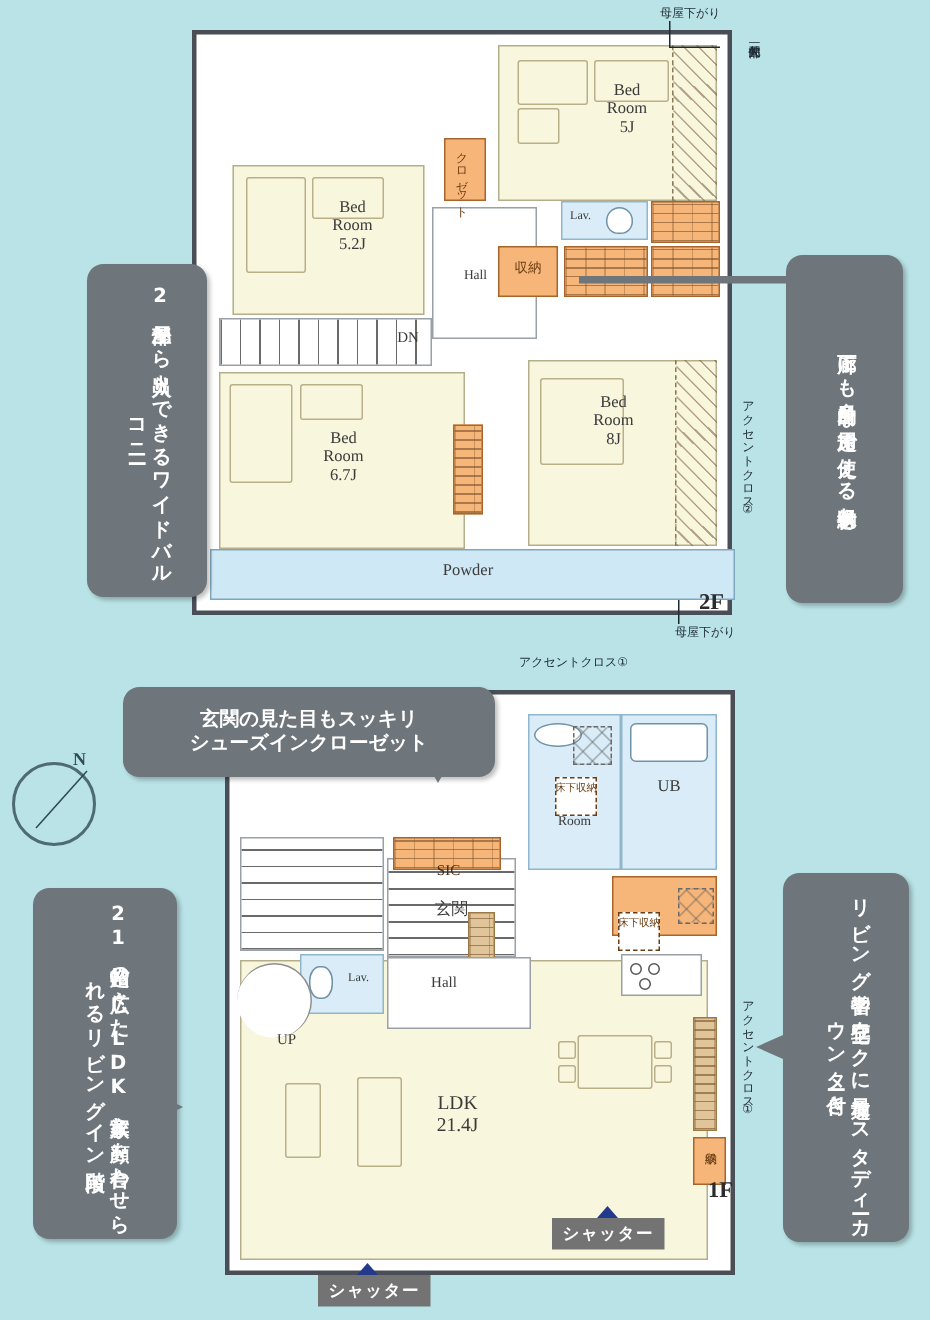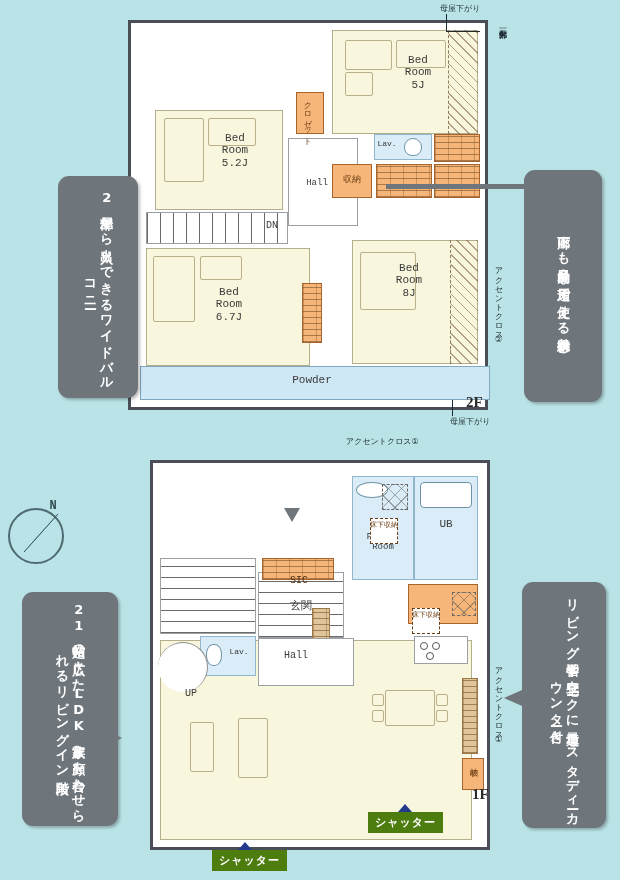--- a/index.html
+++ b/index.html
@@ -14,40 +14,40 @@
 
   
   .wall{background:#ffffff;border:3px solid #4a4f57;}
   .room-y{background:#f8f6dc;border:1px solid #b4ae8c;}
   .room-w{background:#ffffff;border:1px solid #9aa0a6;}
   .room-b{background:#d9ecf7;border:1px solid #8fb6cc;}
   .balcony{background:#cfe8f5;border:1px solid #7fa8be;}
   .orange{background:#f7b679;border:1px solid #a8642a;}
   .tan{background:#e0c49a;border:1px solid #9c7845;}
 
-  .lbl{position:absolute;color:#3b3b3b;font-family:Liberation Mono, monospace;
+  .lbl{position:absolute;color:#3b3b3b;font-family:Liberation Serif, serif;
        line-height:1.12;text-align:center;white-space:pre-line;pointer-events:none;}
   .lbl-jp{font-family:"DejaVu Sans",sans-serif;}
   .vert{writing-mode:vertical-rl;text-orientation:upright;}
 
   
   .callout{
     position:absolute;background:#6e757b;color:#ffffff;
     border-radius:11px;
     font-family:"DejaVu Sans",sans-serif;font-weight:bold;
     box-shadow:2px 2px 3px rgba(0,0,0,.25);
     display:flex;align-items:center;justify-content:center;
     text-align:center;line-height:1.25;
   }
   .callout.v{writing-mode:vertical-rl;text-orientation:upright;letter-spacing:1px;}
   .ctail{position:absolute;width:0;height:0;}
 
   
   .shutter{
-    position:absolute;background:#4d7c0f;color:#fff;
+    position:absolute;background:#737373;color:#fff;
     font-family:"DejaVu Sans",sans-serif;font-weight:bold;font-size:11px;
     padding:3px 7px;letter-spacing:1px;white-space:nowrap;
     display:flex;align-items:center;justify-content:center;
   }
   .stail{position:absolute;width:0;height:0;border-left:7px solid transparent;
     border-right:7px solid transparent;border-bottom:8px solid #233a8c;}
 
   
   .ann{position:absolute;color:#1e2a33;font-family:"DejaVu Sans",sans-serif;
        font-size:8px;white-space:nowrap;pointer-events:none;}
@@ -145,20 +145,22 @@
 
   <div class="ann v" style="left:496px;top:24px;">一部勾配天井</div>
   <div class="ann v" style="left:492px;top:262px;">アクセントクロス②</div>
   <div class="ann" style="left:450px;top:416px;">母屋下がり</div>
   <div class="leader" style="left:452px;top:400px;width:1px;height:16px;"></div>
   <div class="floorlbl" style="left:466px;top:394px;text-align:right;">2F</div>
 
   <div class="abs wall" style="left:150px;top:460px;width:340px;height:390px;background:#ffffff;"></div>
 
   <div class="abs room-y" style="left:160px;top:640px;width:312px;height:200px;"></div>
+  <div class="lbl" style="left:265px;top:728px;width:80px;font-size:13px;">LDK
+21.4J</div>
   <div class="furn" style="left:190px;top:722px;width:22px;height:48px;"></div>
   <div class="furn" style="left:238px;top:718px;width:28px;height:58px;"></div>
   <div class="furn" style="left:385px;top:690px;width:48px;height:34px;"></div>
   <div class="furn" style="left:372px;top:694px;width:10px;height:10px;"></div>
   <div class="furn" style="left:372px;top:710px;width:10px;height:10px;"></div>
   <div class="furn" style="left:436px;top:694px;width:10px;height:10px;"></div>
   <div class="furn" style="left:436px;top:710px;width:10px;height:10px;"></div>
 
   <div class="abs room-b" style="left:352px;top:476px;width:62px;height:104px;"></div>
   <div class="lbl" style="left:350px;top:532px;width:66px;font-size:9px;">Powder
@@ -220,20 +222,22 @@
   <div class="shutter" style="left:212px;top:850px;">シャッター</div>
   <div class="stail" style="left:238px;top:842px;"></div>
 
   <div class="callout v" style="left:58px;top:176px;width:72px;height:206px;font-size:13px;padding:8px 4px;">2部屋から出入りできるワイドバルコニー</div>
   <div class="ctail" style="left:118px;top:364px;border-top:8px solid transparent;border-bottom:8px solid transparent;border-right:16px solid #6e757b;"></div>
 
   <div class="callout v" style="left:524px;top:170px;width:70px;height:216px;font-size:13px;padding:8px 4px;">廊下にも多目的な用途で使える収納付き</div>
   <div class="ctail" style="left:392px;top:180px;border-top:7px solid transparent;border-bottom:7px solid transparent;border-left:0;"></div>
   <div class="leader" style="left:386px;top:184px;width:140px;height:5px;background:#6e757b;"></div>
 
+  <div class="callout" style="left:82px;top:458px;width:232px;height:52px;font-size:13px;padding:4px 8px;white-space:pre-line;">玄関の見た目もスッキリ
+シューズインクローゼット</div>
   <div class="ctail" style="left:284px;top:508px;border-left:8px solid transparent;border-right:8px solid transparent;border-top:14px solid #6e757b;"></div>
 
   <div class="callout v" style="left:22px;top:592px;width:88px;height:218px;font-size:13px;padding:8px 4px;">21帖超の広々したLDK家族と顔を合わせられるリビングイン階段</div>
   <div class="ctail" style="left:106px;top:730px;border-top:8px solid transparent;border-bottom:8px solid transparent;border-left:16px solid #6e757b;"></div>
 
   <div class="callout v" style="left:522px;top:582px;width:76px;height:230px;font-size:13px;padding:8px 4px;">リビング学習や在宅ワークに最適なスタディーカウンター付き</div>
   <div class="ctail" style="left:504px;top:690px;border-top:8px solid transparent;border-bottom:8px solid transparent;border-right:18px solid #6e757b;"></div>
 
   <div class="compass" style="left:8px;top:508px;width:52px;height:52px;"></div>
   <svg class="abs" style="left:8px;top:500px;width:62px;height:62px;" viewBox="0 0 62 62">

